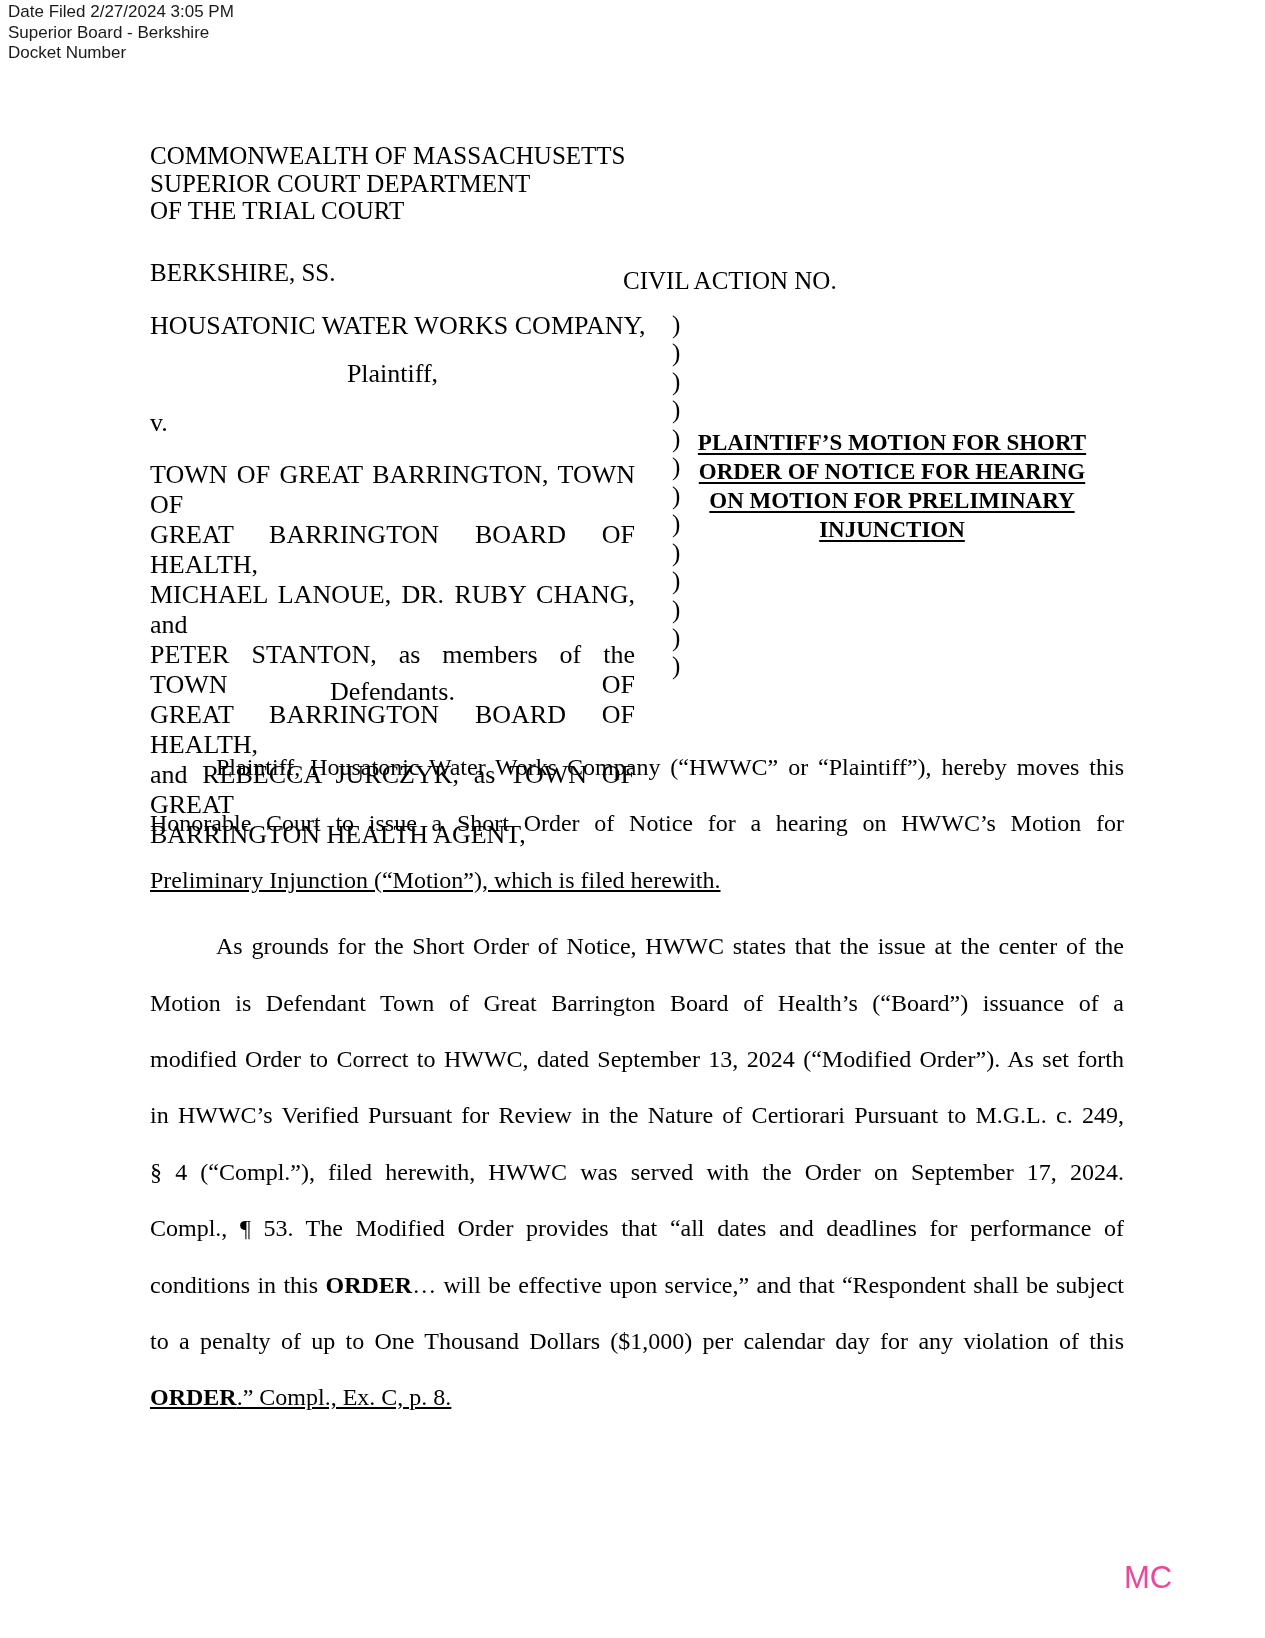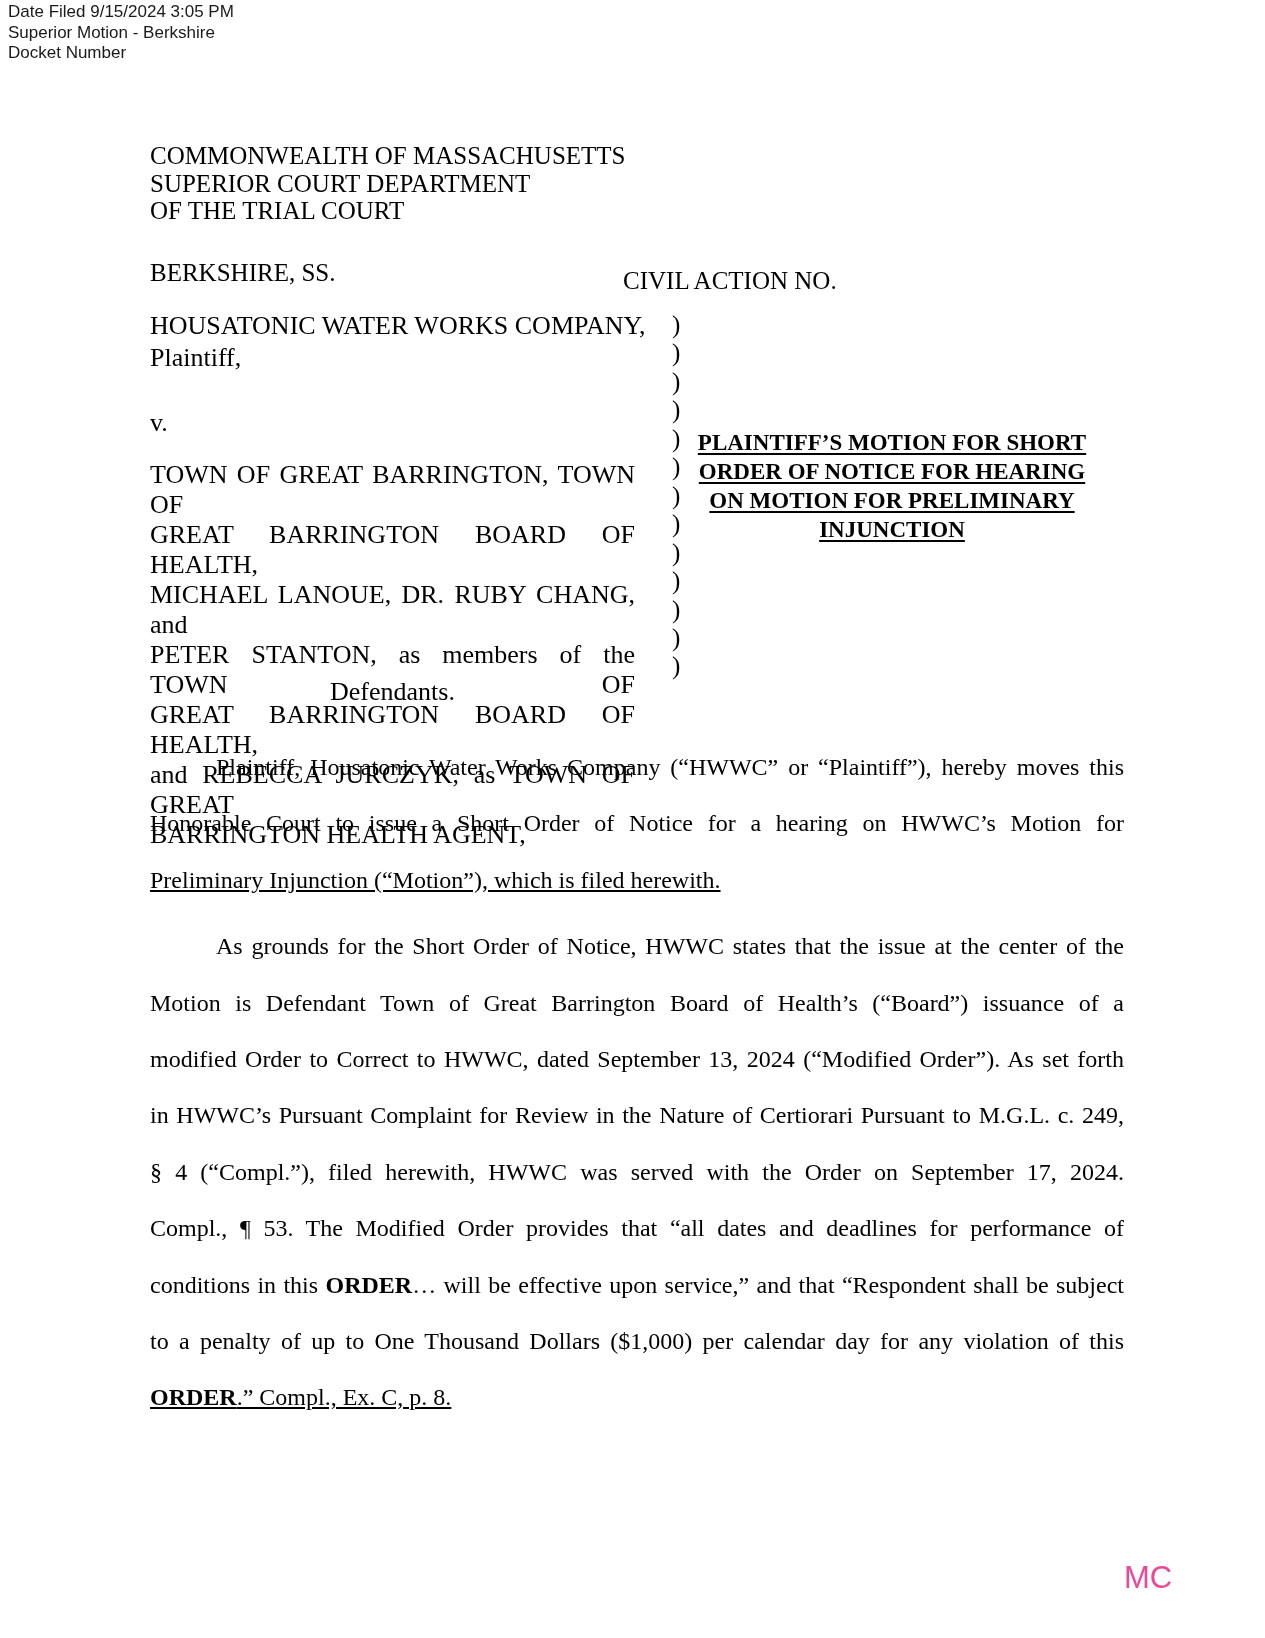--- a/index.html
+++ b/index.html
@@ -26,21 +26,21 @@
   }
   
   .county-row {
     position: absolute; left: 150px; top: 258px; width: 974px;
     font-size: 25px; line-height: 30px;
   }
   .civil-action { position: absolute; left: 473px; top: 8px; }
   
   .caption { position: absolute; left: 150px; top: 311px; width: 970px; font-size: 26px; }
   .plaintiff-name { position: absolute; left: 0; top: 0; line-height: 30px; }
-  .plaintiff-role { position: absolute; left: 0; top: 32px; width: 485px; text-align: left; line-height: 30px; }
+  .plaintiff-role { position: absolute; left: 0; top: 48px; width: 485px; text-align: center; line-height: 30px; }
   .versus { position: absolute; left: 0; top: 97px; line-height: 30px; }
   .defendants { position: absolute; left: 0; top: 149px; width: 485px; line-height: 30px; }
   .defendants > div { text-align: justify; text-align-last: justify; }
   .defendants > div:last-child { text-align-last: left; }
   .defendants-role { position: absolute; left: 0; top: 366px; width: 485px; text-align: center; line-height: 30px; }
   .parens { position: absolute; left: 522px; top: 0; font-size: 25px; line-height: 28.46px; }
   .title-col {
     position: absolute; left: 532px; top: 117px; width: 420px;
     text-align: center; font-size: 23px; line-height: 29px;
   }
@@ -63,22 +63,22 @@
     position: absolute; left: 1124px; top: 1560px;
     font-family: "Liberation Sans", sans-serif; font-size: 31px; color: #ec4899;
   }
 </style>
 </head>
 <body>
 
 <div class="page">
 
   <div class="stamp">
-    <div>Date Filed 9/15/2024 3:05 PM</div>
-    <div>Superior Motion - Berkshire</div>
+    <div>Date Filed 2/27/2024 3:05 PM</div>
+    <div>Superior Board - Berkshire</div>
     <div>Docket Number</div>
   </div>
 
   <div class="court-header">
     <div>COMMONWEALTH OF MASSACHUSETTS</div>
     <div>SUPERIOR COURT DEPARTMENT</div>
     <div>OF THE TRIAL COURT</div>
   </div>
 
   <div class="county-row">
@@ -126,21 +126,21 @@
   <div class="body-text">
       <div class="body-para">
         <div class="body-line"><span>Plaintiff, Housatonic Water Works Company (“HWWC” or “Plaintiff”), hereby moves this</span></div>
         <div class="body-line"><span>Honorable Court to issue a Short Order of Notice for a hearing on HWWC’s Motion for</span></div>
         <div class="body-line"><span>Preliminary Injunction (“Motion”), which is filed herewith.</span></div>
       </div>
       <div class="body-para">
         <div class="body-line"><span>As grounds for the Short Order of Notice, HWWC states that the issue at the center of the</span></div>
         <div class="body-line"><span>Motion is Defendant Town of Great Barrington Board of Health’s (“Board”) issuance of a</span></div>
         <div class="body-line"><span>modified Order to Correct to HWWC, dated September 13, 2024 (“Modified Order”).  As set forth</span></div>
-        <div class="body-line"><span>in HWWC’s Pursuant Complaint for Review in the Nature of Certiorari Pursuant to M.G.L. c. 249,</span></div>
+        <div class="body-line"><span>in HWWC’s Verified Pursuant for Review in the Nature of Certiorari Pursuant to M.G.L. c. 249,</span></div>
         <div class="body-line"><span>§ 4 (“Compl.”), filed herewith, HWWC was served with the Order on September 17, 2024.</span></div>
         <div class="body-line"><span>Compl., ¶ 53.  The Modified Order provides that “all dates and deadlines for performance of</span></div>
         <div class="body-line"><span>conditions in this </span><b>ORDER</b><span>… will be effective upon service,” and that “Respondent shall be subject</span></div>
         <div class="body-line"><span>to a penalty of up to One Thousand Dollars ($1,000) per calendar day for any violation of this</span></div>
         <div class="body-line"><b>ORDER</b><span>.”  Compl., Ex. C, p. 8.</span></div>
       </div>
     </div>
 
   <div class="initials">MC</div>
 

